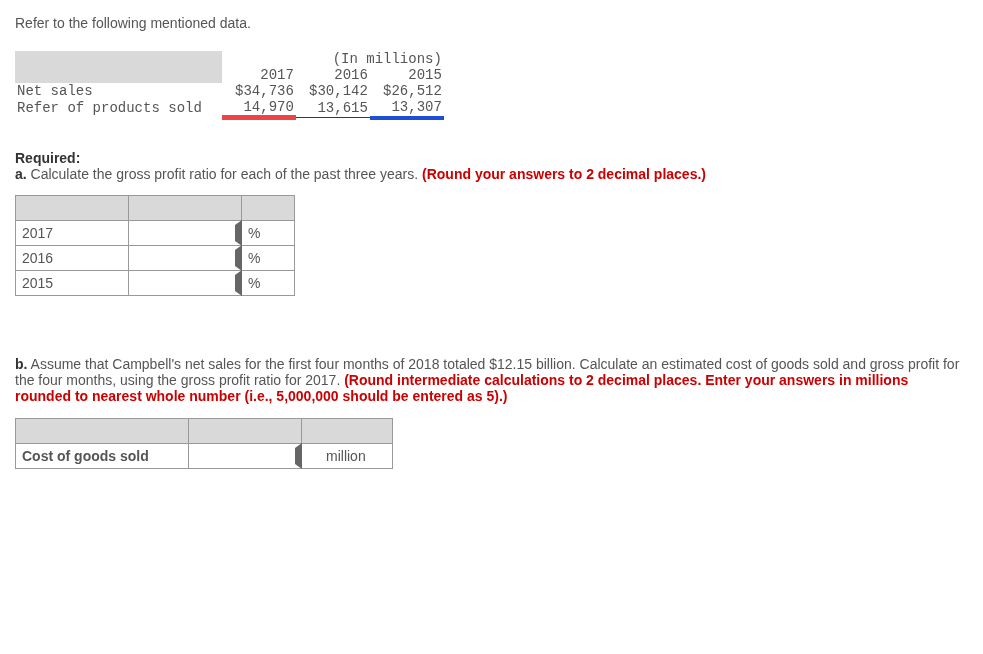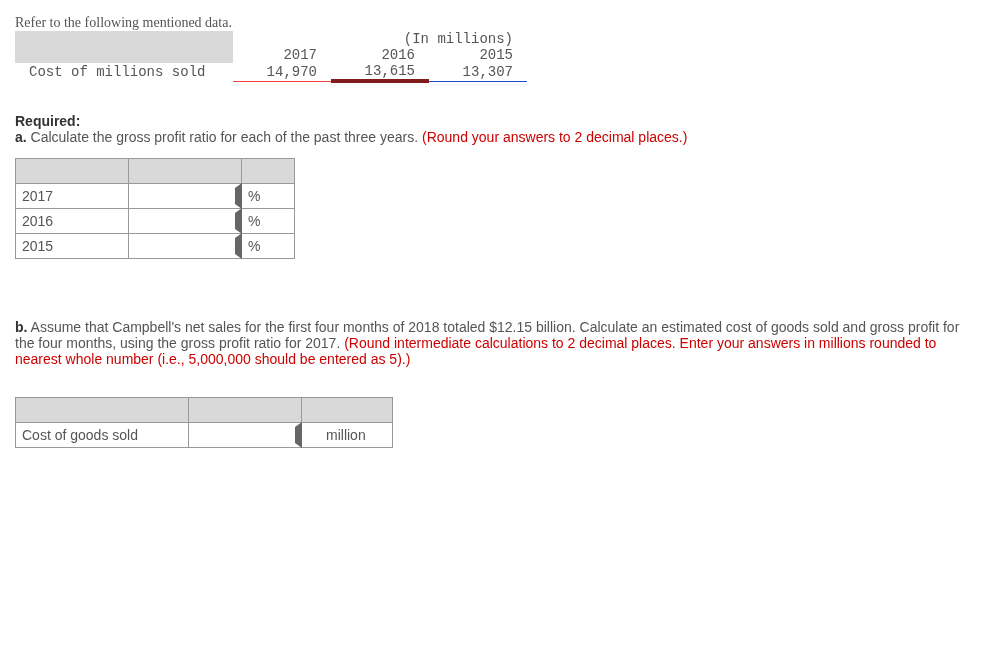--- a/index.html
+++ b/index.html
@@ -5,32 +5,32 @@
     body {
       font-family: Arial, sans-serif;
       font-size: 14px;
       color: #555;
       padding: 15px;
       margin: 0;
       width: 983px;
       box-sizing: border-box;
     }
     .intro-text {
-      font-family: Liberation Serif, serif;
+      margin-bottom: 20px;
     }
     .data-table-container {
       margin-bottom: 30px;
     }
     .data-table {
       font-family: 'Courier New', Courier, monospace;
       font-size: 14px;
       border-collapse: collapse;
     }
     .data-table td {
-      padding: 0 14px;
+      padding: 0 2px;
       text-align: right;
       white-space: nowrap;
     }
     .data-table .header-shade {
       background-color: #d9d9d9;
     }
     .data-table .row-label {
       text-align: left;
       padding-right: 20px;
     }
@@ -48,41 +48,42 @@
     }
     .required-section {
       margin-bottom: 13px;
     }
     .required-bold {
       color: #333;
       font-weight: bold;
     }
     .red-text {
       color: #cc0000;
-      font-weight: normal;
+      font-weight: bold;
     }
     .answer-table {
       border-collapse: collapse;
       margin-top: 10px;
       margin-bottom: 50px;
     }
     .answer-table td {
       border: 1px solid #999;
       padding: 3px 6px;
       height: 18px;
     }
     .answer-table .shade-cell {
       background-color: #d9d9d9;
       width: 100px;
     }
     .answer-table .label-cell {
       width: 100px;
     }
     .answer-table .label-cell-wide {
       width: 160px;
+      font-weight: bold;
     }
     .answer-table .input-cell {
       width: 90px;
       background-color: #fff;
       position: relative;
     }
     .answer-table .unit-cell {
       width: 40px;
     }
     .answer-table .unit-cell-wide {
@@ -106,21 +107,21 @@
     }
     .triangle-left {
       width: 0;
       height: 0;
       border-top: 5px solid transparent;
       border-bottom: 5px solid transparent;
       border-right: 7px solid #666;
     }
     .section-b {
       margin-top: 60px;
-      margin-bottom: 30px;
+      margin-bottom: 14px;
     }
   </style>
 </head>
 <body>
 
 <div class="intro-text">Refer to the following mentioned data.</div>
 
 <div class="data-table-container">
   <table class="data-table">
     <tbody>
@@ -128,24 +129,30 @@
       <td class="label-col header-shade"></td>
       <td class="in-millions" colspan="3">(In millions)</td>
     </tr>
     <tr class="header-row">
       <td class="label-col header-shade"></td>
       <td class="year-col">2017</td>
       <td class="year-col">2016</td>
       <td class="year-col">2015</td>
     </tr>
     <tr>
-      <td class="row-label">Cost of millions sold</td>
-      <td style="border-bottom:1px solid #ef4444">14,970</td>
-      <td style="border-bottom:4px solid #7f1d1d">13,615</td>
-      <td style="border-bottom:1px solid #1d4ed8">13,307</td>
+      <td class="row-label">Net sales</td>
+      <td>$34,736</td>
+      <td>$30,142</td>
+      <td>$26,512</td>
+    </tr>
+    <tr>
+      <td class="row-label">Refer of products sold</td>
+      <td style="border-bottom:5px solid #ef4444">14,970</td>
+      <td style="border-bottom:1px solid #7f1d1d">13,615</td>
+      <td style="border-bottom:4px solid #1d4ed8">13,307</td>
     </tr>
   </tbody>
     </table>
 </div>
 
 <div class="required-section">
   <span class="required-bold">Required:</span><br>
   <span class="required-bold">a.</span><span> Calculate the gross profit ratio for each of the past three years. </span><span class="red-text">(Round your answers to 2 decimal places.)</span>
 </div>
 

